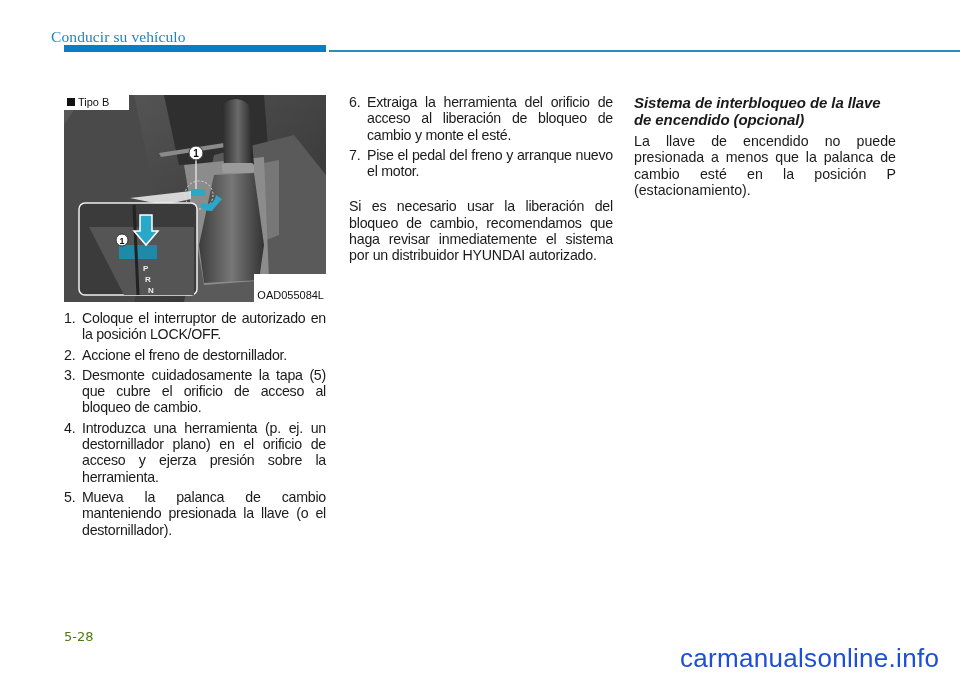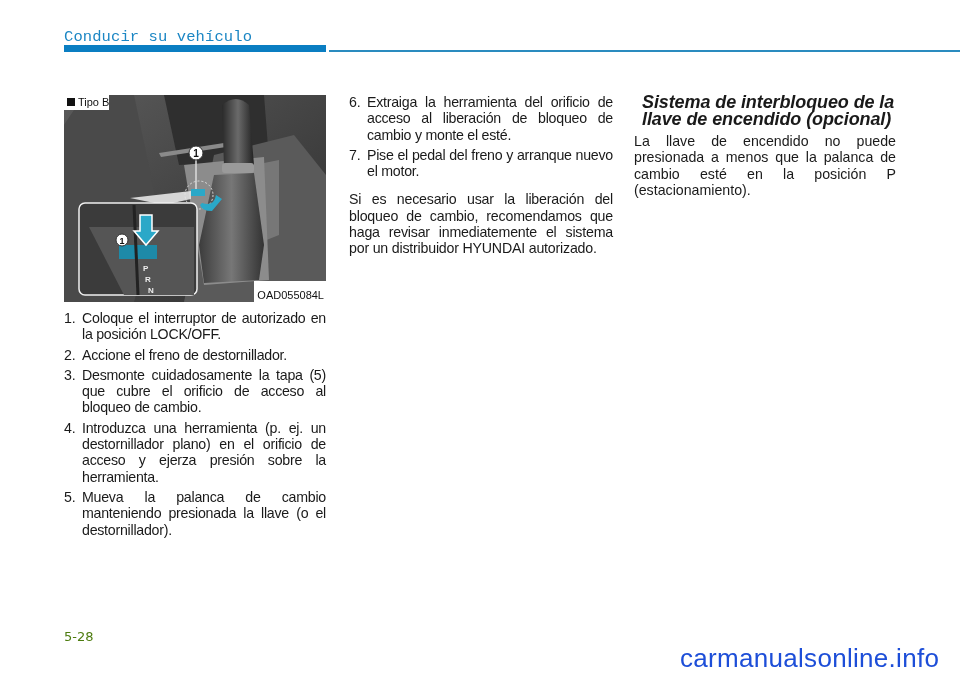--- a/index.html
+++ b/index.html
@@ -1,37 +1,37 @@
 <!DOCTYPE html>
 <html><head>
 <meta charset="utf-8">
 <style>
   html, body { margin:0; padding:0; background:#ffffff; }
   body { width:960px; height:676px; position:relative; overflow:hidden;
          font-family:"Liberation Sans", sans-serif; color:#1a1a1a; }
-  .section-title { position:absolute; left:64px; top:28px; font-family:Liberation Mono, monospace;
+  .section-title { position:absolute; left:51px; top:28px; font-family:Liberation Serif, serif;
          font-size:15.5px; color:#1b86c4; letter-spacing:0.1px; }
   .bar-thick { position:absolute; left:64px; top:45px; width:262px; height:7px; background:#0a7ec2; }
   .bar-thin { position:absolute; left:329px; top:50px; width:631px; height:2px; background:#2a8bbf; }
 
   .figure { position:absolute; left:64px; top:95px; width:262px; height:207px; background:#3a3a3a; overflow:hidden; }
   .figure svg { display:block; }
-  .fig-tag { position:absolute; left:0; top:0; background:#fff; font-size:11px; padding:1px 0 2px 3px; color:#111; }
+  .fig-tag { position:absolute; left:0; top:0; background:#fff; font-size:11px; padding:1px 20px 2px 3px; color:#111; }
   .fig-tag .sq { display:inline-block; width:8px; height:8px; background:#111; margin-right:3px; vertical-align:0px; }
-  .fig-code { position:absolute; right:0; bottom:0; background:#fff; font-size:11px; padding:8px 2px 1px 3px; color:#111; }
+  .fig-code { position:absolute; right:0; bottom:0; background:#fff; font-size:11px; padding:15px 2px 1px 3px; color:#111; }
 
   .col { position:absolute; font-size:14.2px; line-height:16.3px; text-align:justify; }
   .col1 { left:64px; top:310px; width:262px; }
   .col2 { left:349px; top:94px; width:264px; }
   .col3 { left:634px; top:94px; width:262px; }
   ol.steps { list-style:none; margin:0; padding:0; }
   ol.steps li { position:relative; padding-left:18px; margin-bottom:4px; text-align:justify; letter-spacing:-0.25px; }
   ol.steps li .num { position:absolute; left:0; top:0; }
-  .para { margin-top:12px; letter-spacing:-0.2px; }
-  .h3 { font-weight:bold; font-style:italic; font-size:18px; line-height:17px; margin:0 0 5px 8px; letter-spacing:-0.1px; text-align:left; }
+  .para { margin-top:19px; letter-spacing:-0.2px; }
+  .h3 { font-weight:bold; font-style:italic; font-size:15px; line-height:17px; margin:0 0 5px 0; letter-spacing:-0.1px; text-align:left; }
   .page-num { position:absolute; left:64px; top:629px; font-family:"DejaVu Sans", sans-serif; font-size:13px; color:#4d7c0f; }
   .watermark { position:absolute; left:680px; top:643px; font-size:26px; color:#1d4ed8; letter-spacing:0.3px; }
 </style>
 </head>
 <body>
 
 <div class="section-title">Conducir su vehículo</div>
 <div class="bar-thick"></div>
 <div class="bar-thin"></div>
 

